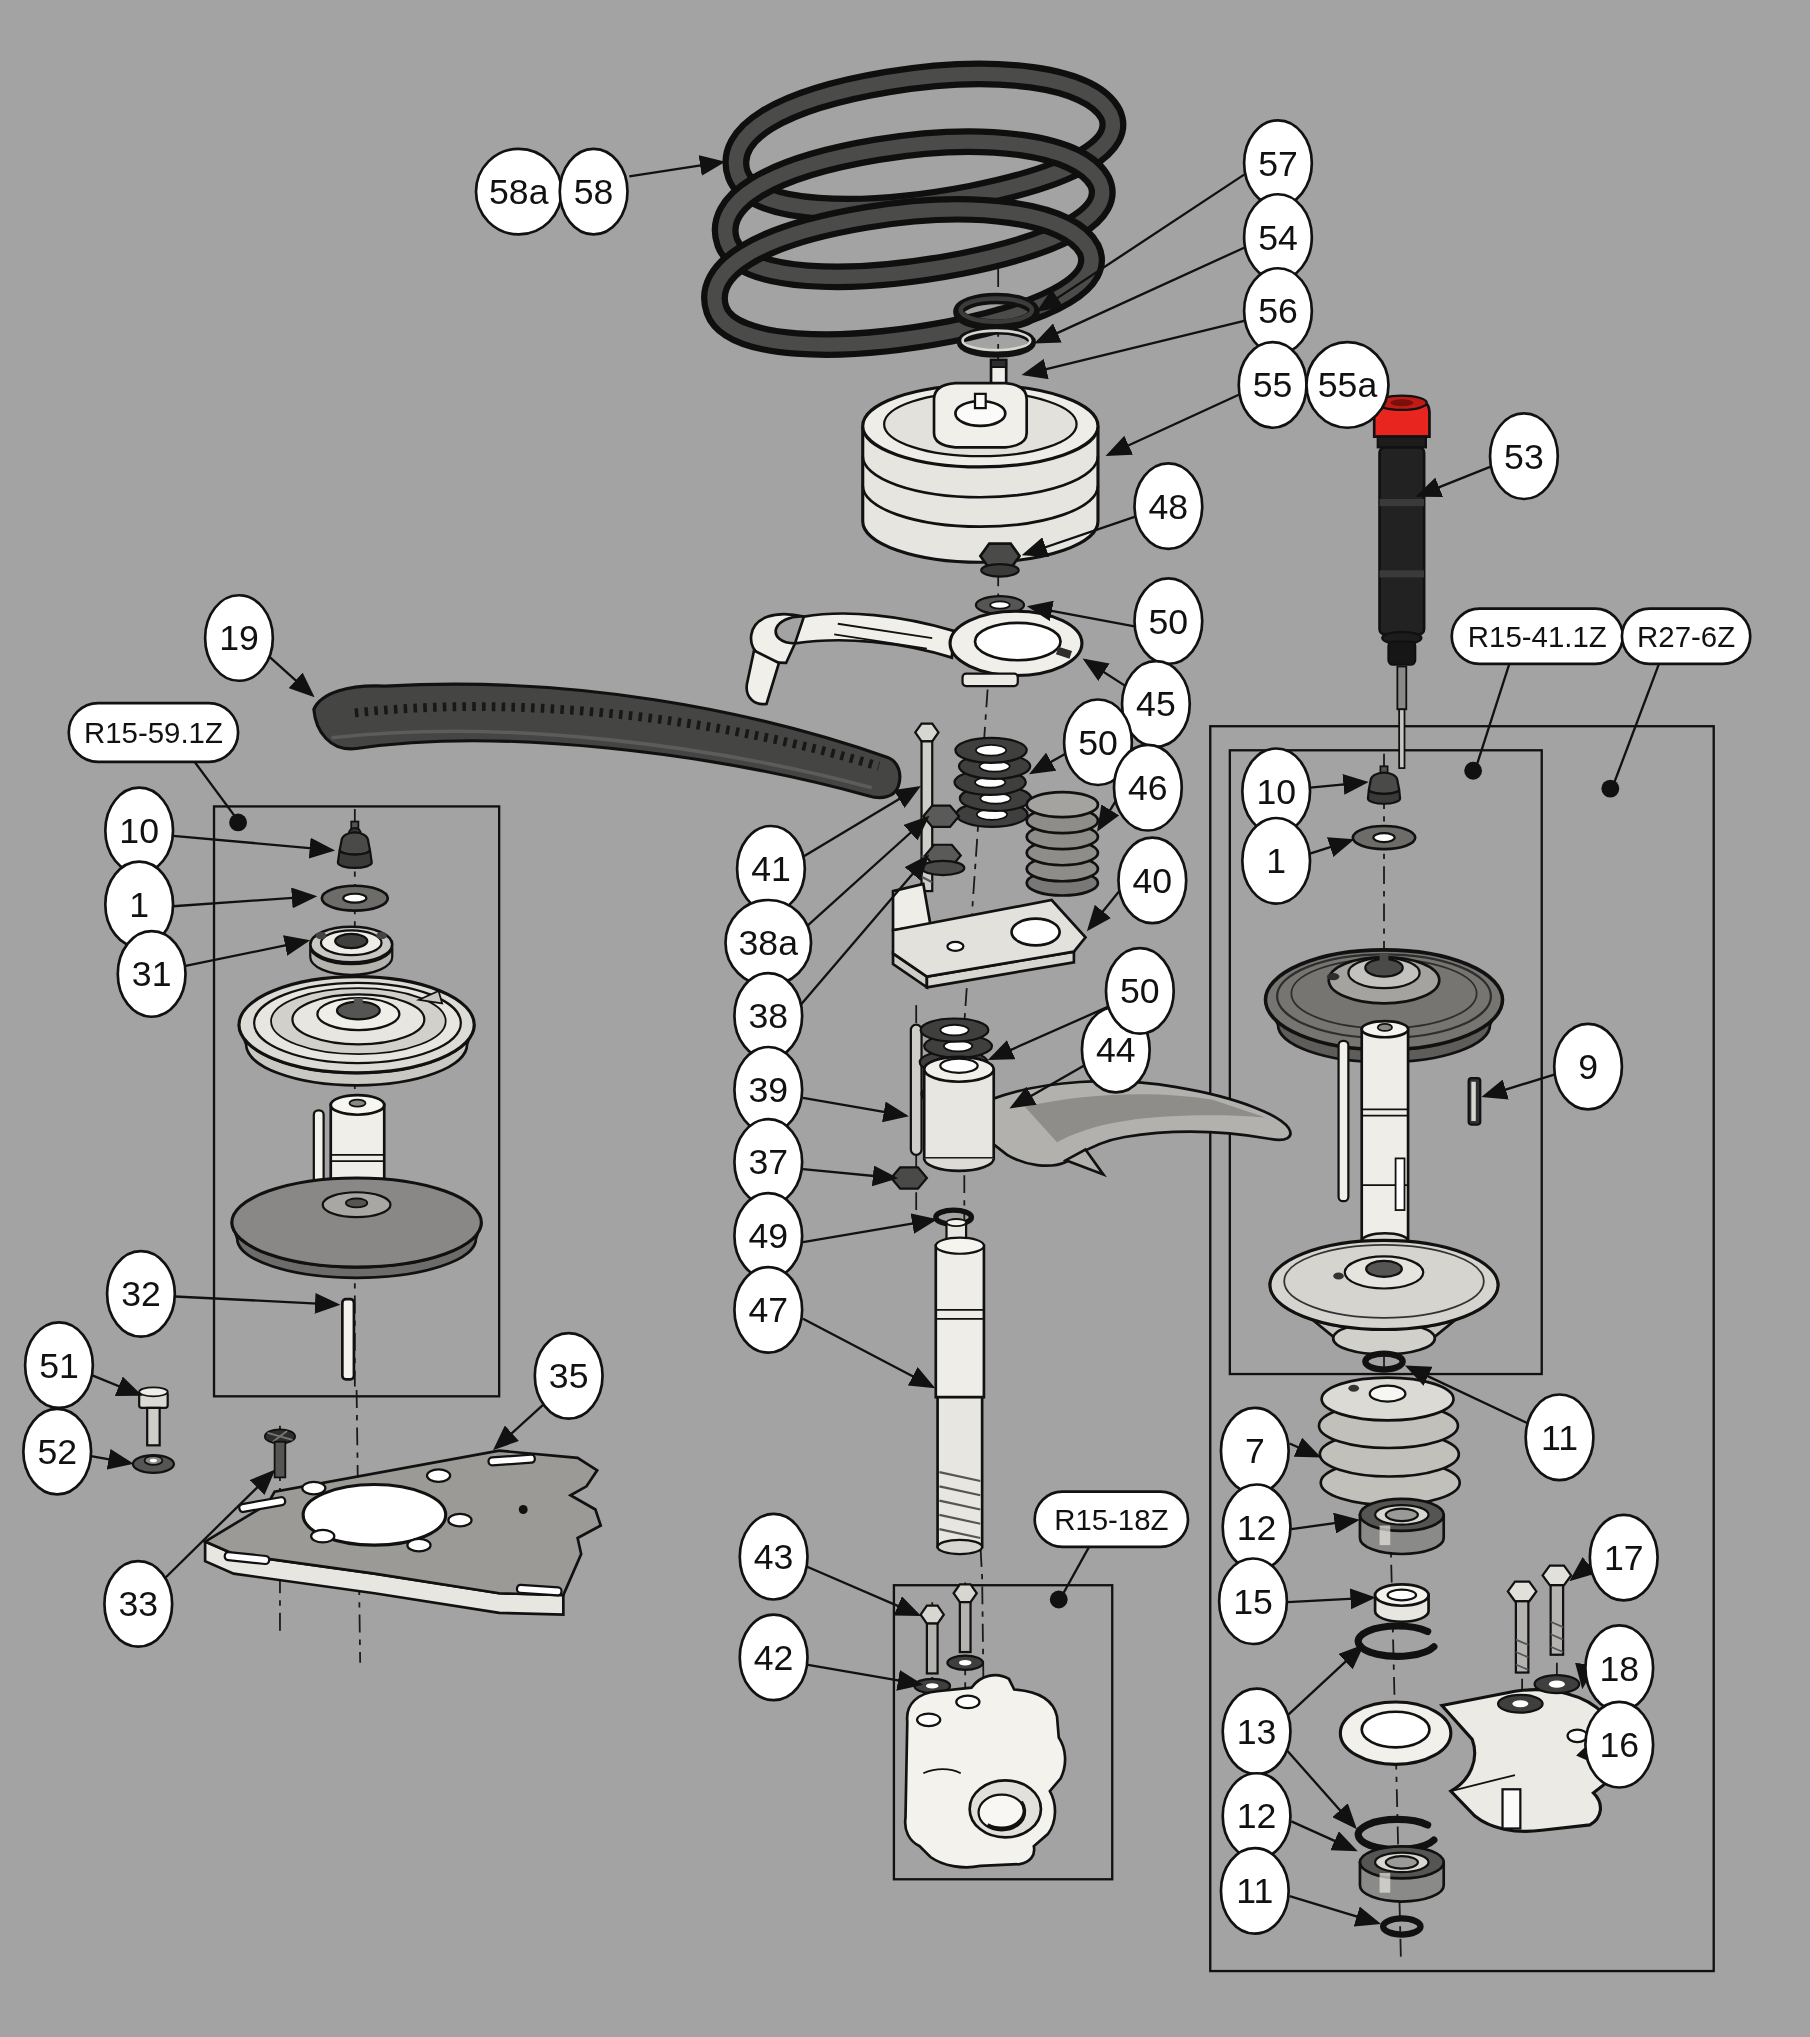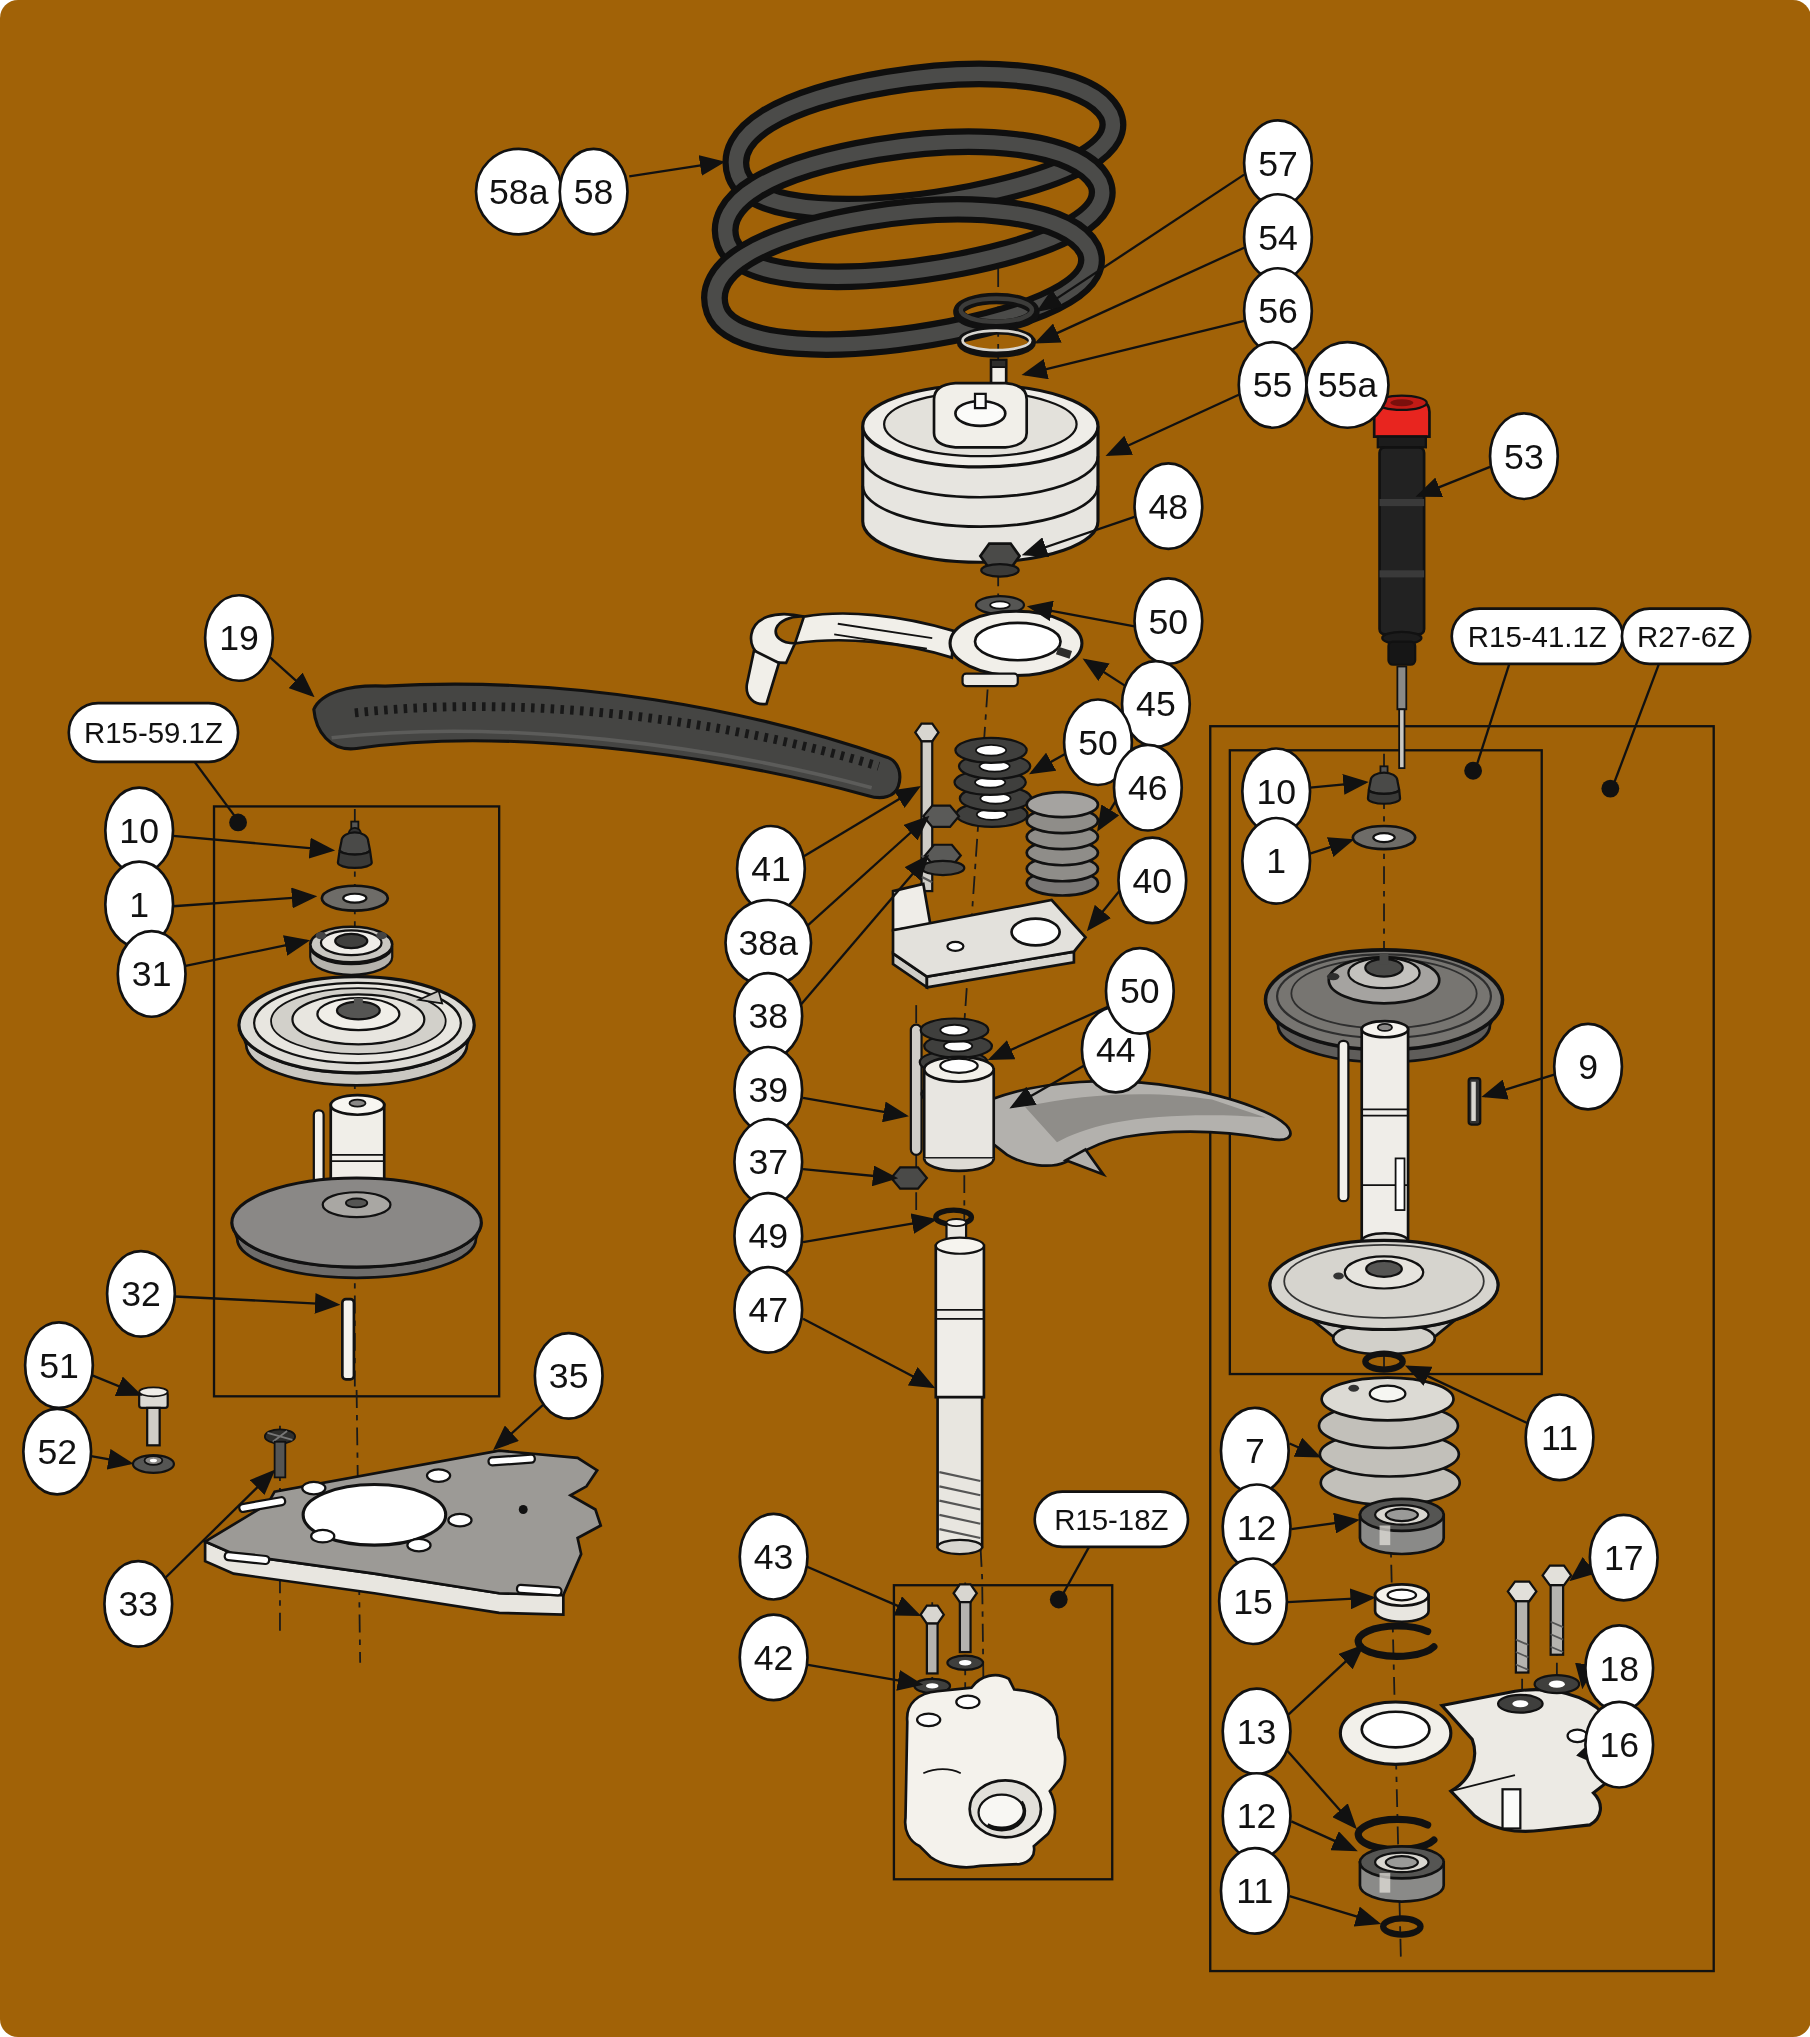--- a/index.html
+++ b/index.html
@@ -1,17 +1,17 @@
 <!DOCTYPE html>
 <html style="font-size:14.3px"><head>
 <meta charset="utf-8">
 <style>
   html,body{margin:0;padding:0;background:#fff;}
-  .stage{position:relative;width:1811px;height:2037px;background:#a16207;overflow:hidden;
-         font-family:"Liberation Sans",sans-serif;border-radius:18px;}
+  .stage{position:relative;width:1811px;height:2037px;background:#a3a3a3;overflow:hidden;
+         font-family:"Liberation Sans",sans-serif;}
   svg{display:block}
   .box{fill:none;stroke:#111;stroke-width:2.6}
   .cl{fill:none;stroke:#1a1a1a;stroke-width:2;stroke-dasharray:20 8 6 8}
   .ld{fill:none;stroke:#111;stroke-width:2.6}
   .bal ellipse{fill:#fff;stroke:#111;stroke-width:3}
   .bal text{fill:#111;font-size:40px;text-anchor:middle;font-family:"Liberation Sans",sans-serif}
   .stad rect{fill:#fff;stroke:#111;stroke-width:3}
   .stad text{fill:#111;font-size:33px;text-anchor:middle;font-family:"Liberation Sans",sans-serif}
 </style>
 </head>

